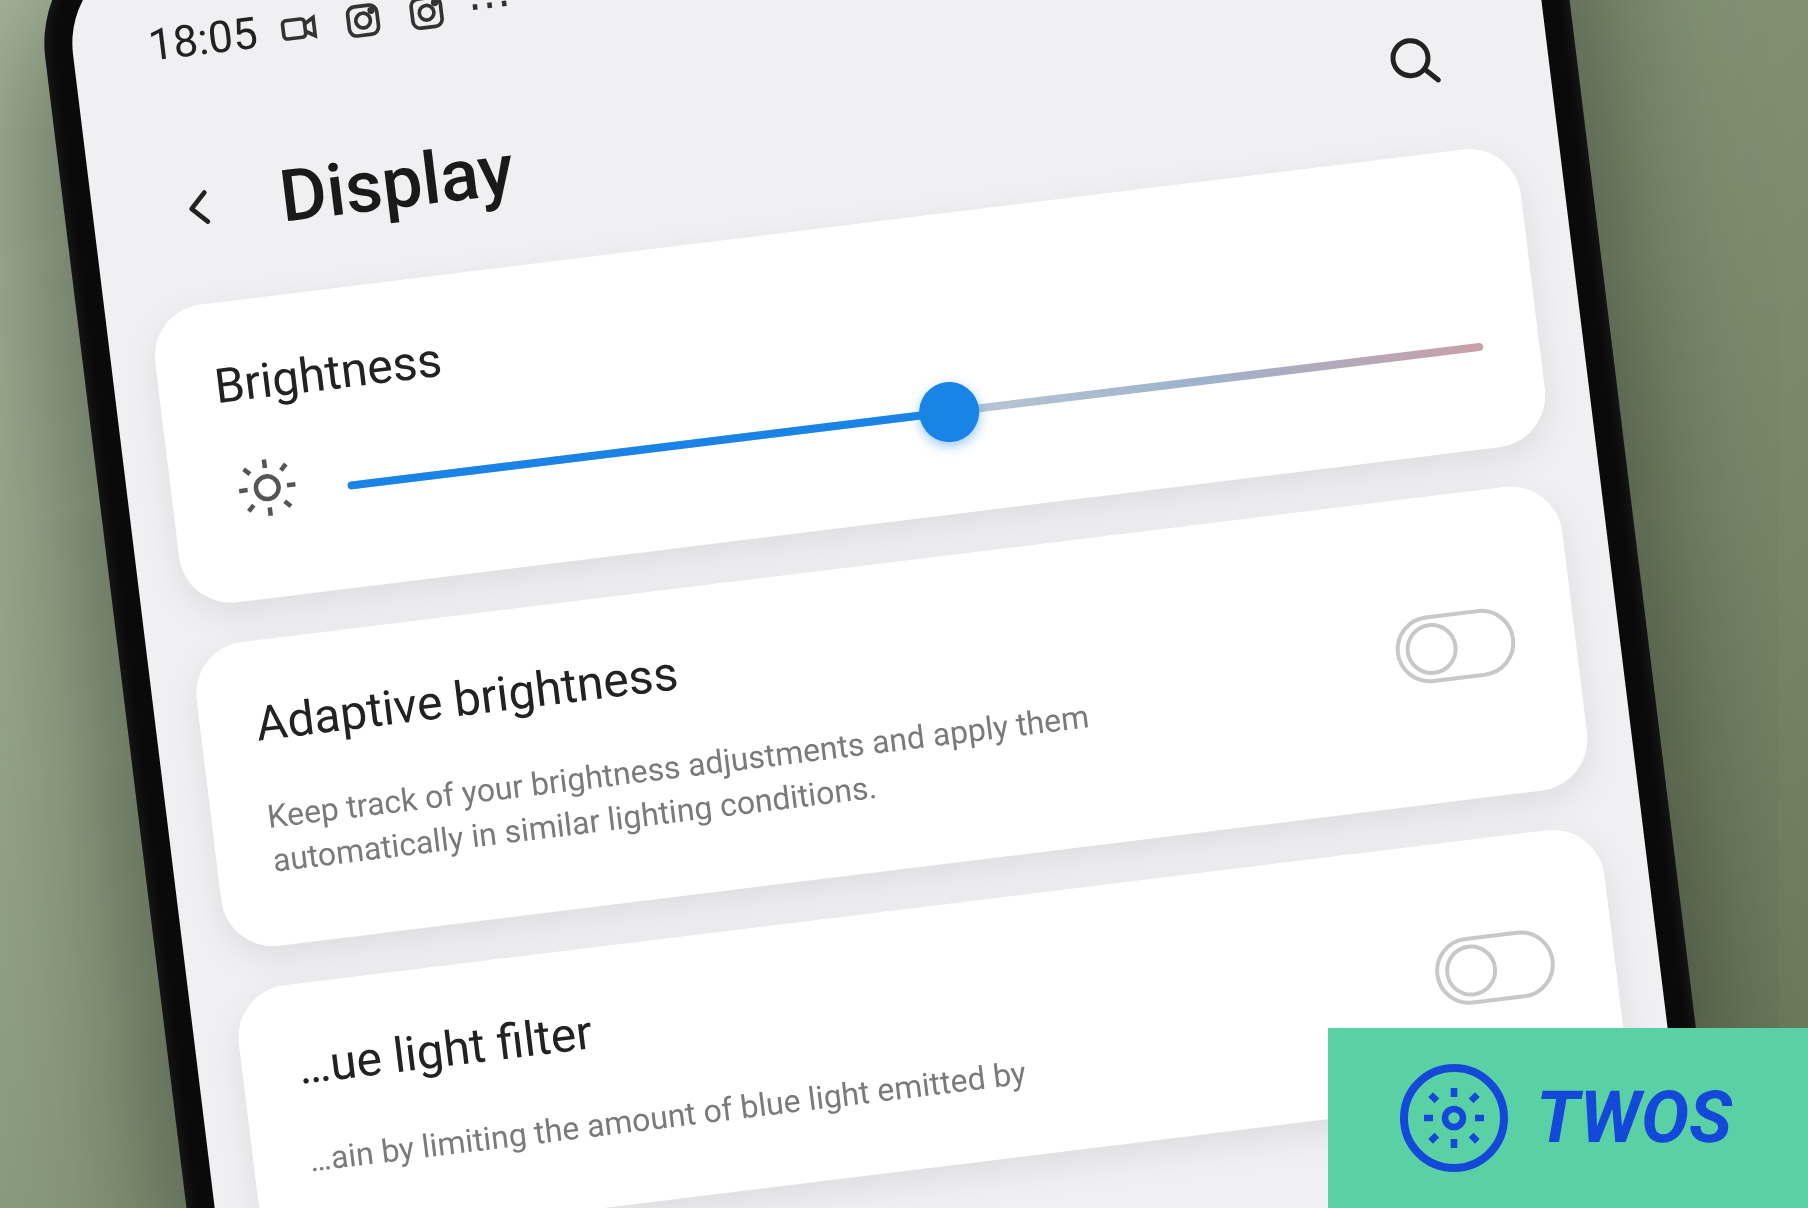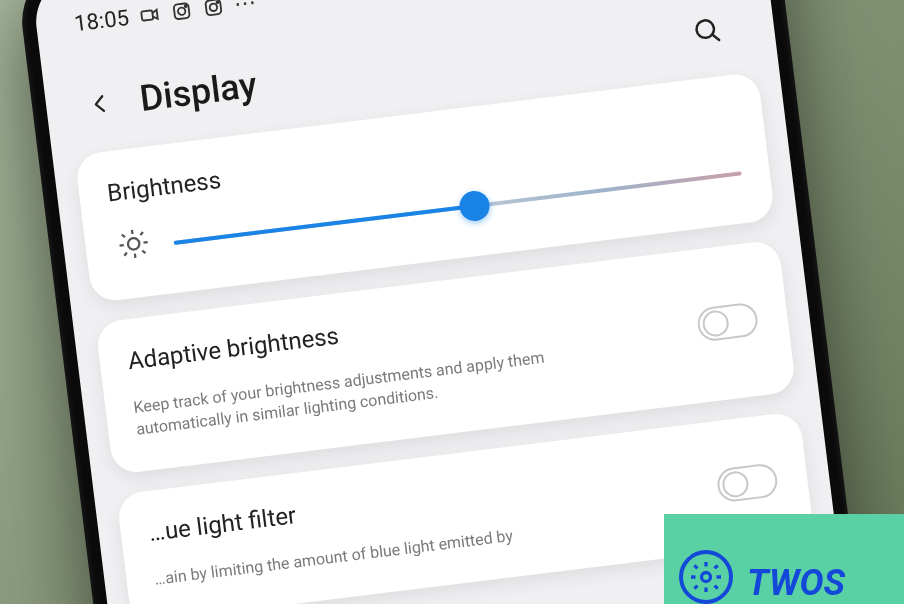--- a/index.html
+++ b/index.html
@@ -174,23 +174,23 @@
   
   .watermark {
     position: absolute;
     right: 0;
     bottom: 0;
     width: 240px;
     height: 90px;
     background: #5ad1a4;
     color: #1448d9;
     display: flex;
-    align-items: flex-end;
+    align-items: center;
     gap: 14px;
-    padding-left: 15px;
+    padding-left: 36px;
     font-weight: 700;
     font-style: italic;
     font-size: 36px;
     z-index: 100;
   }
   .watermark .gear-circle{
     width:54px;height:54px;border-radius:50%;
     border:4px solid #1448d9;
     display:flex;align-items:center;justify-content:center;
     color:#1448d9;

